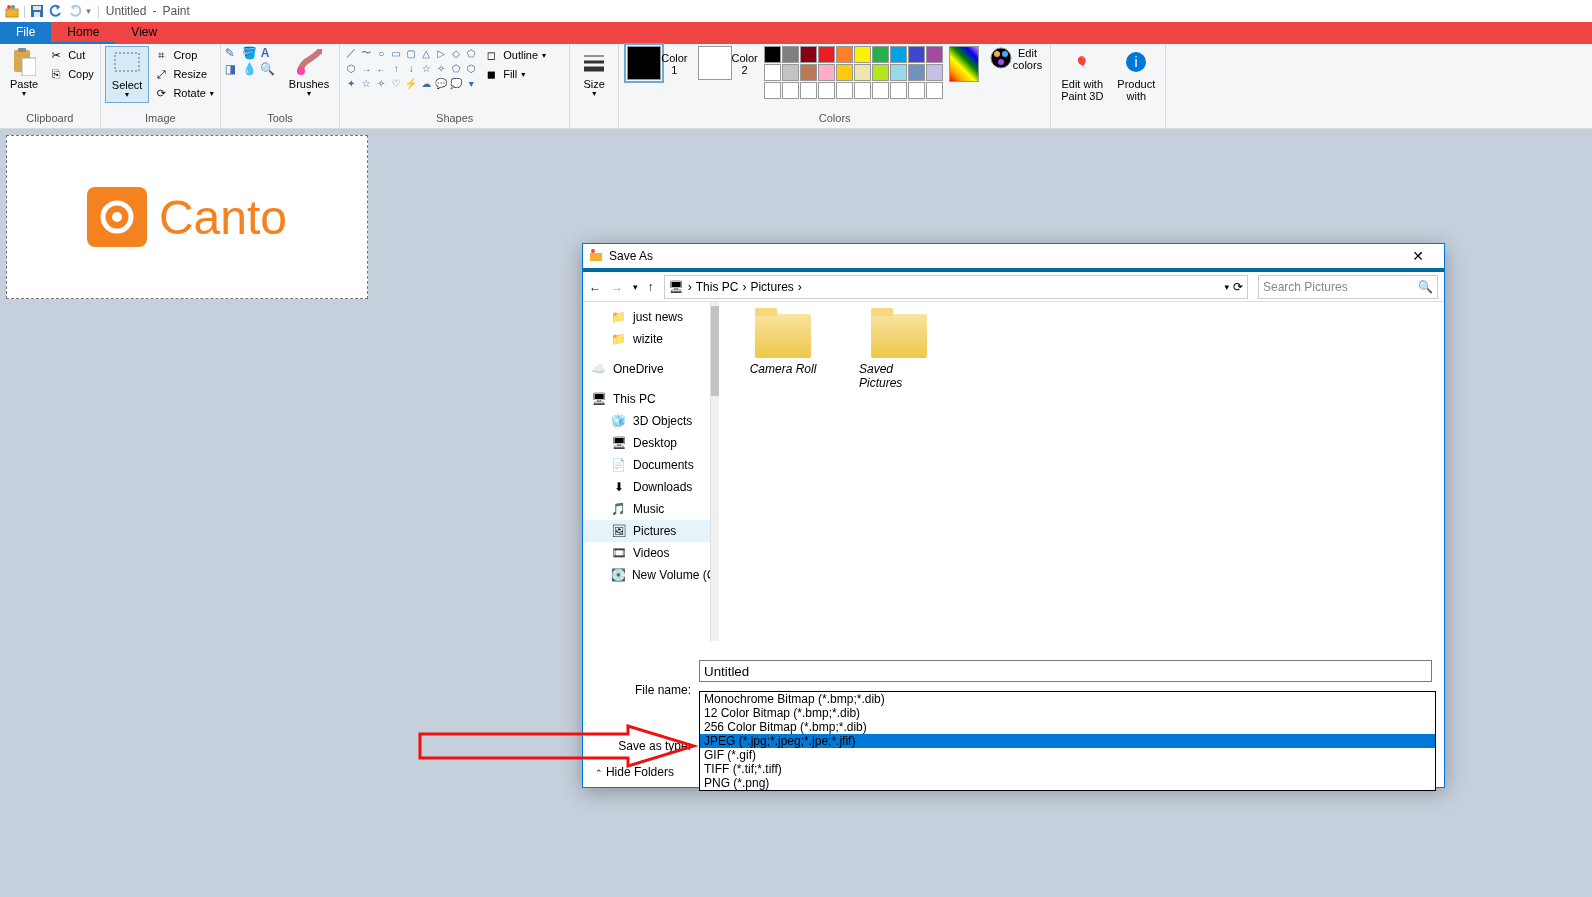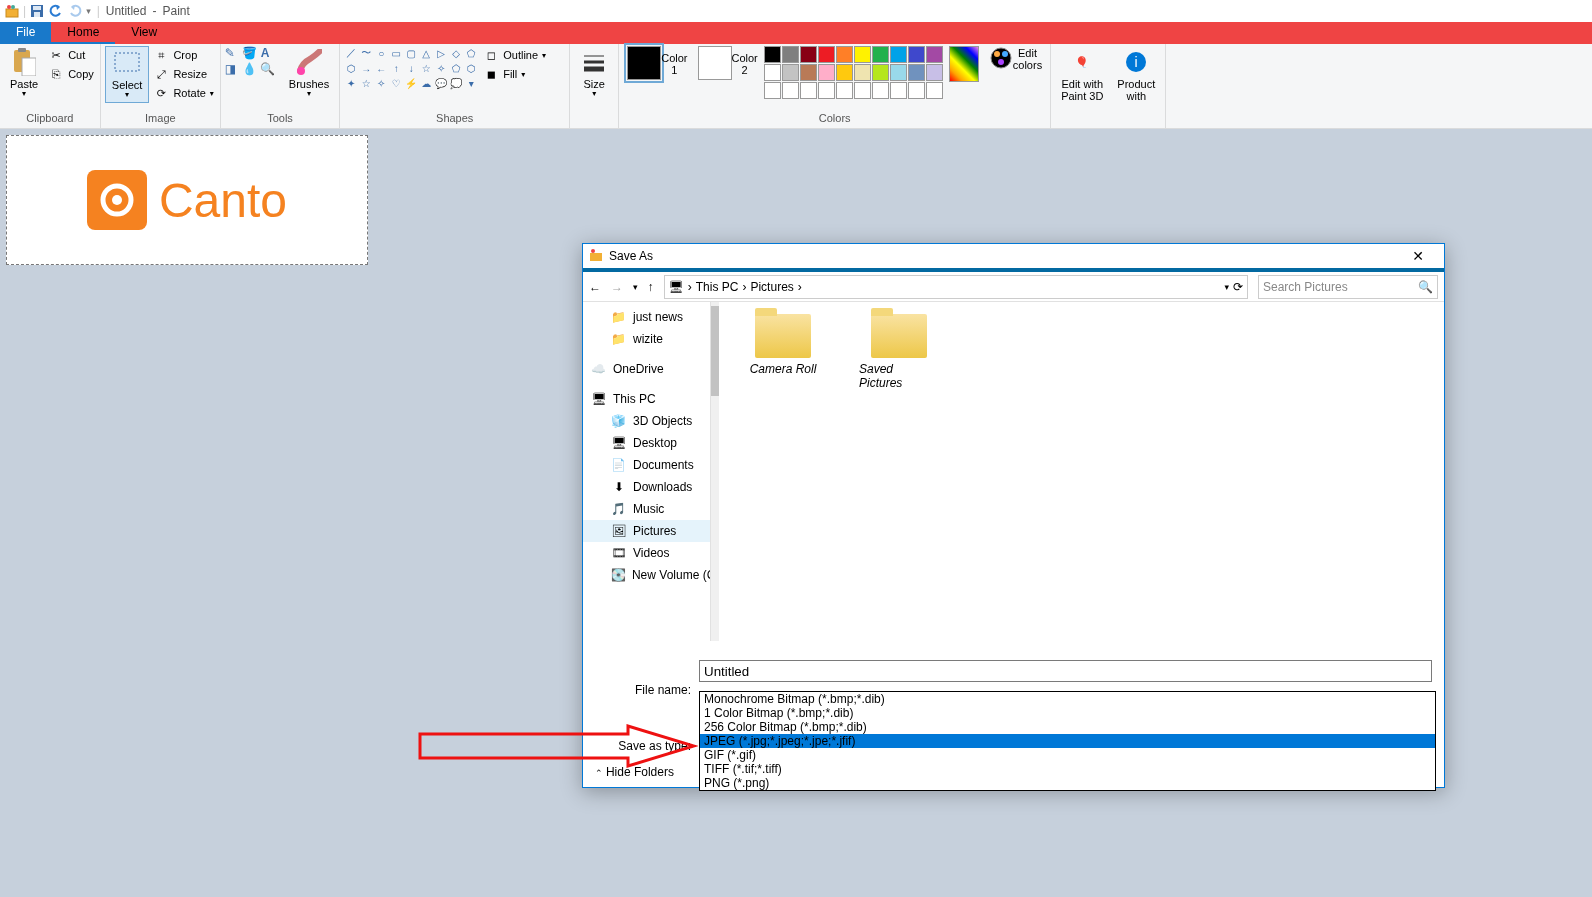--- a/index.html
+++ b/index.html
@@ -31,21 +31,21 @@
 .shape-grid { display: grid; grid-template-columns: repeat(9, 14px); grid-auto-rows: 14px; gap: 1px; font-size: 10px; align-items: center; justify-items: center; color: #3b6daa;}
 .shape-panel { display:flex; gap:3px; align-items:flex-start; }
 .color-swatches { display: grid; grid-template-columns: repeat(10, 17px); grid-auto-rows: 17px; gap: 1px; }
 .swatch { width: 17px; height: 17px; border: 1px solid #999; }
 .color-btn { display:flex; flex-direction:row; align-items:center; font-size:11px; padding: 0 4px; }
 .color-big { width: 34px; height:34px; border:1px solid #999; margin-bottom:2px; }
 .color-big.sel { outline: 2px solid #6fa9d6; outline-offset: 1px; }
 
 
 .canvas-area { position: relative; }
-.canvas { position: absolute; top: 6px; left: 6px; width: 362px; height: 130px; background: #fff; border: 1px dashed #777; display:flex; align-items:center; justify-content:center; gap:12px; }
+.canvas { position: absolute; top: 6px; left: 6px; width: 362px; height: 164px; background: #fff; border: 1px dashed #777; display:flex; align-items:center; justify-content:center; gap:12px; }
 .canto-logo { width:60px; height:60px; background:#f58220; border-radius:8px; display:flex; align-items:center; justify-content:center; }
 .canto-text { color:#f58220; font-size:48px; font-weight:400; }
 
 
 .dialog { position: absolute; top: 243px; left: 582px; width: 863px; height: 545px; background: #fff; border: 1px solid #0078d7; box-shadow: 0 4px 20px rgba(0,0,0,0.3); display:flex; flex-direction:column; }
 .dlg-title { height: 28px; display:flex; align-items:center; padding: 0 6px; font-size:12px; gap:6px; border-bottom:4px solid #0369a1; }
 .dlg-title .spacer { flex:1; }
 .dlg-close { width:40px; text-align:center; font-size:14px; }
 .dlg-nav { height: 30px; display:flex; align-items:center; padding: 0 6px; gap:10px; font-size:12px; border-bottom:1px solid #e1e1e1; }
 .breadcrumb { flex:1; display:flex; align-items:center; gap:4px; border:1px solid #ccc; height:24px; padding:0 4px; }
@@ -466,21 +466,21 @@
     <div class="field-row">
       <div class="field-label">File name:</div>
       <input class="field-input" value="Untitled" style="">
     </div>
     <div class="field-row">
       <div class="field-label">Save as type:</div>
       <div class="field-input filetype">PNG (*.png)</div>
     </div>
     <div class="dropdown" id="ft-dropdown">
         <div class="dd-option">Monochrome Bitmap (*.bmp;*.dib)</div>
-        <div class="dd-option">1 Color Bitmap (*.bmp;*.dib)</div>
+        <div class="dd-option">12 Color Bitmap (*.bmp;*.dib)</div>
         <div class="dd-option">256 Color Bitmap (*.bmp;*.dib)</div>
         <div class="dd-option sel">JPEG (*.jpg;*.jpeg;*.jpe;*.jfif)</div>
         <div class="dd-option">GIF (*.gif)</div>
         <div class="dd-option">TIFF (*.tif;*.tiff)</div>
         <div class="dd-option">PNG (*.png)</div>
       </div>
   </div>
   <div class="dlg-footer">
     <span><span style="font-size:9px">⌃</span> <span>Hide Folders</span></span>
   </div>

